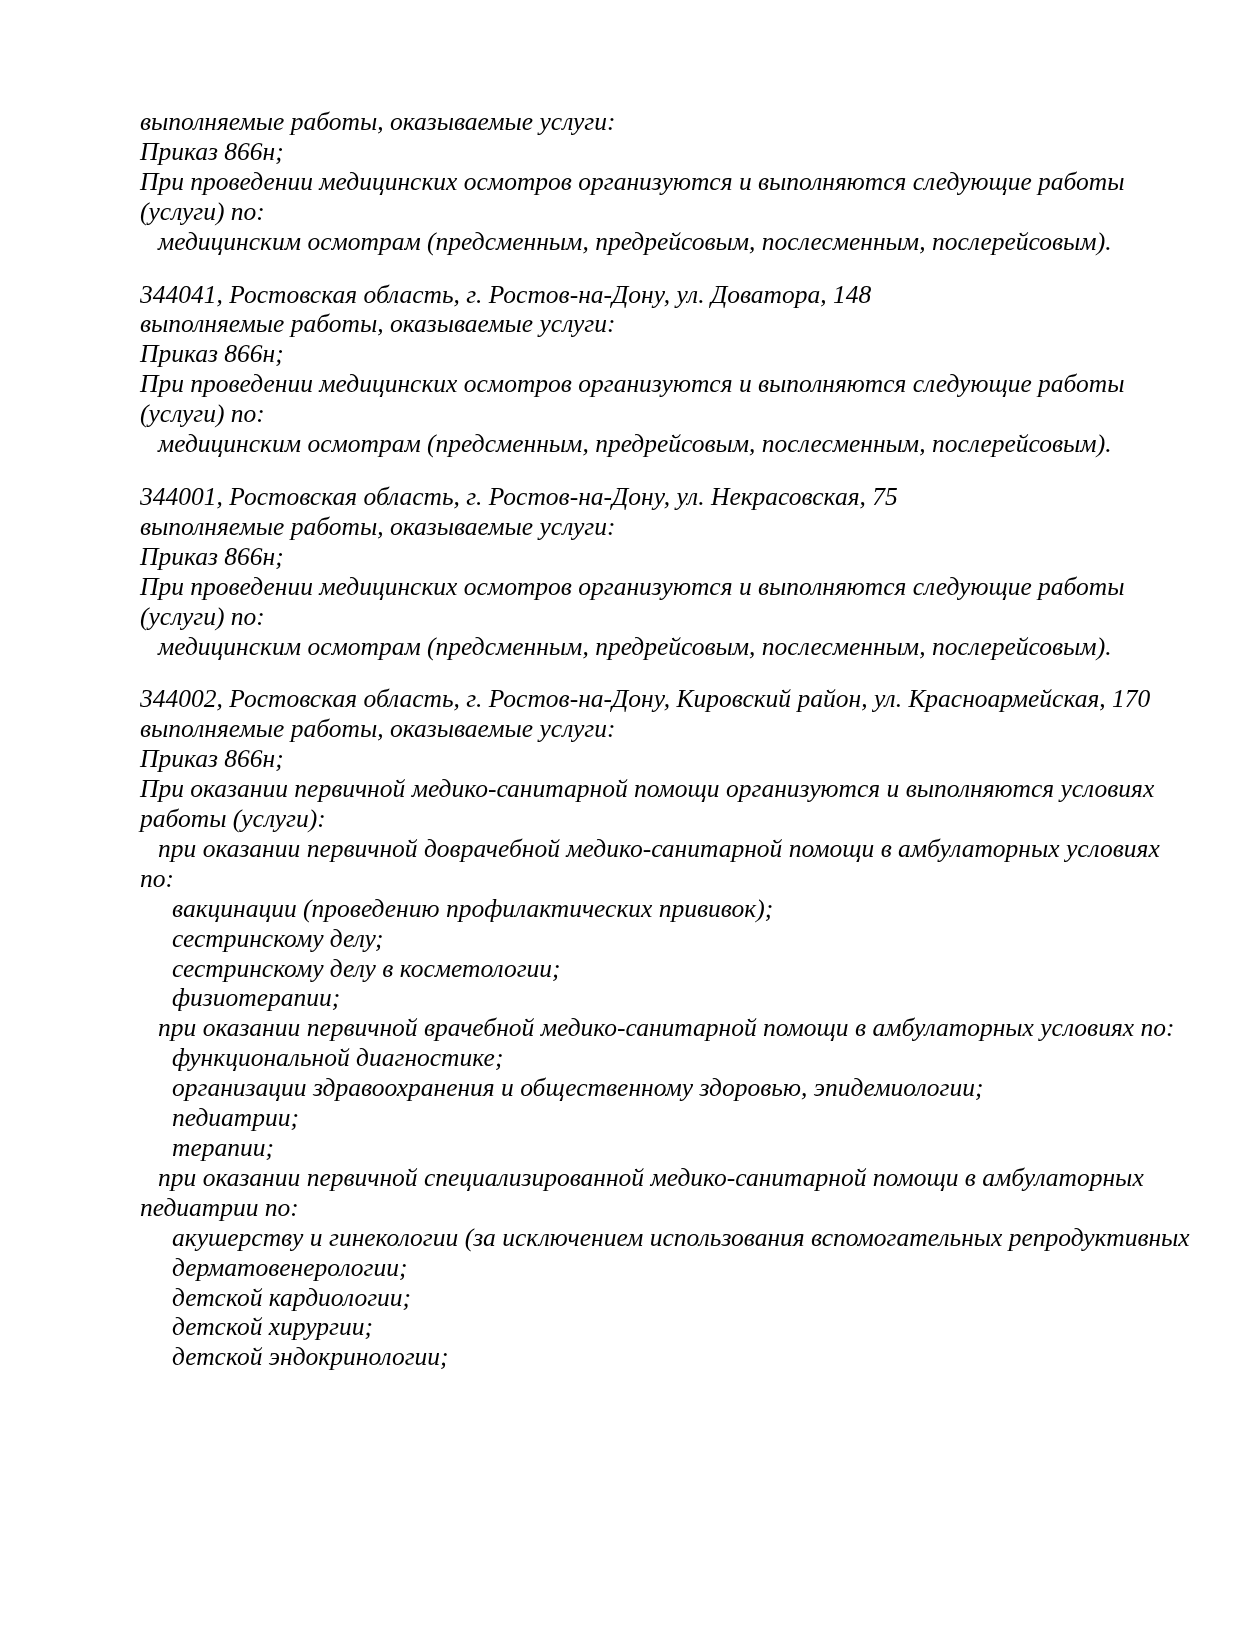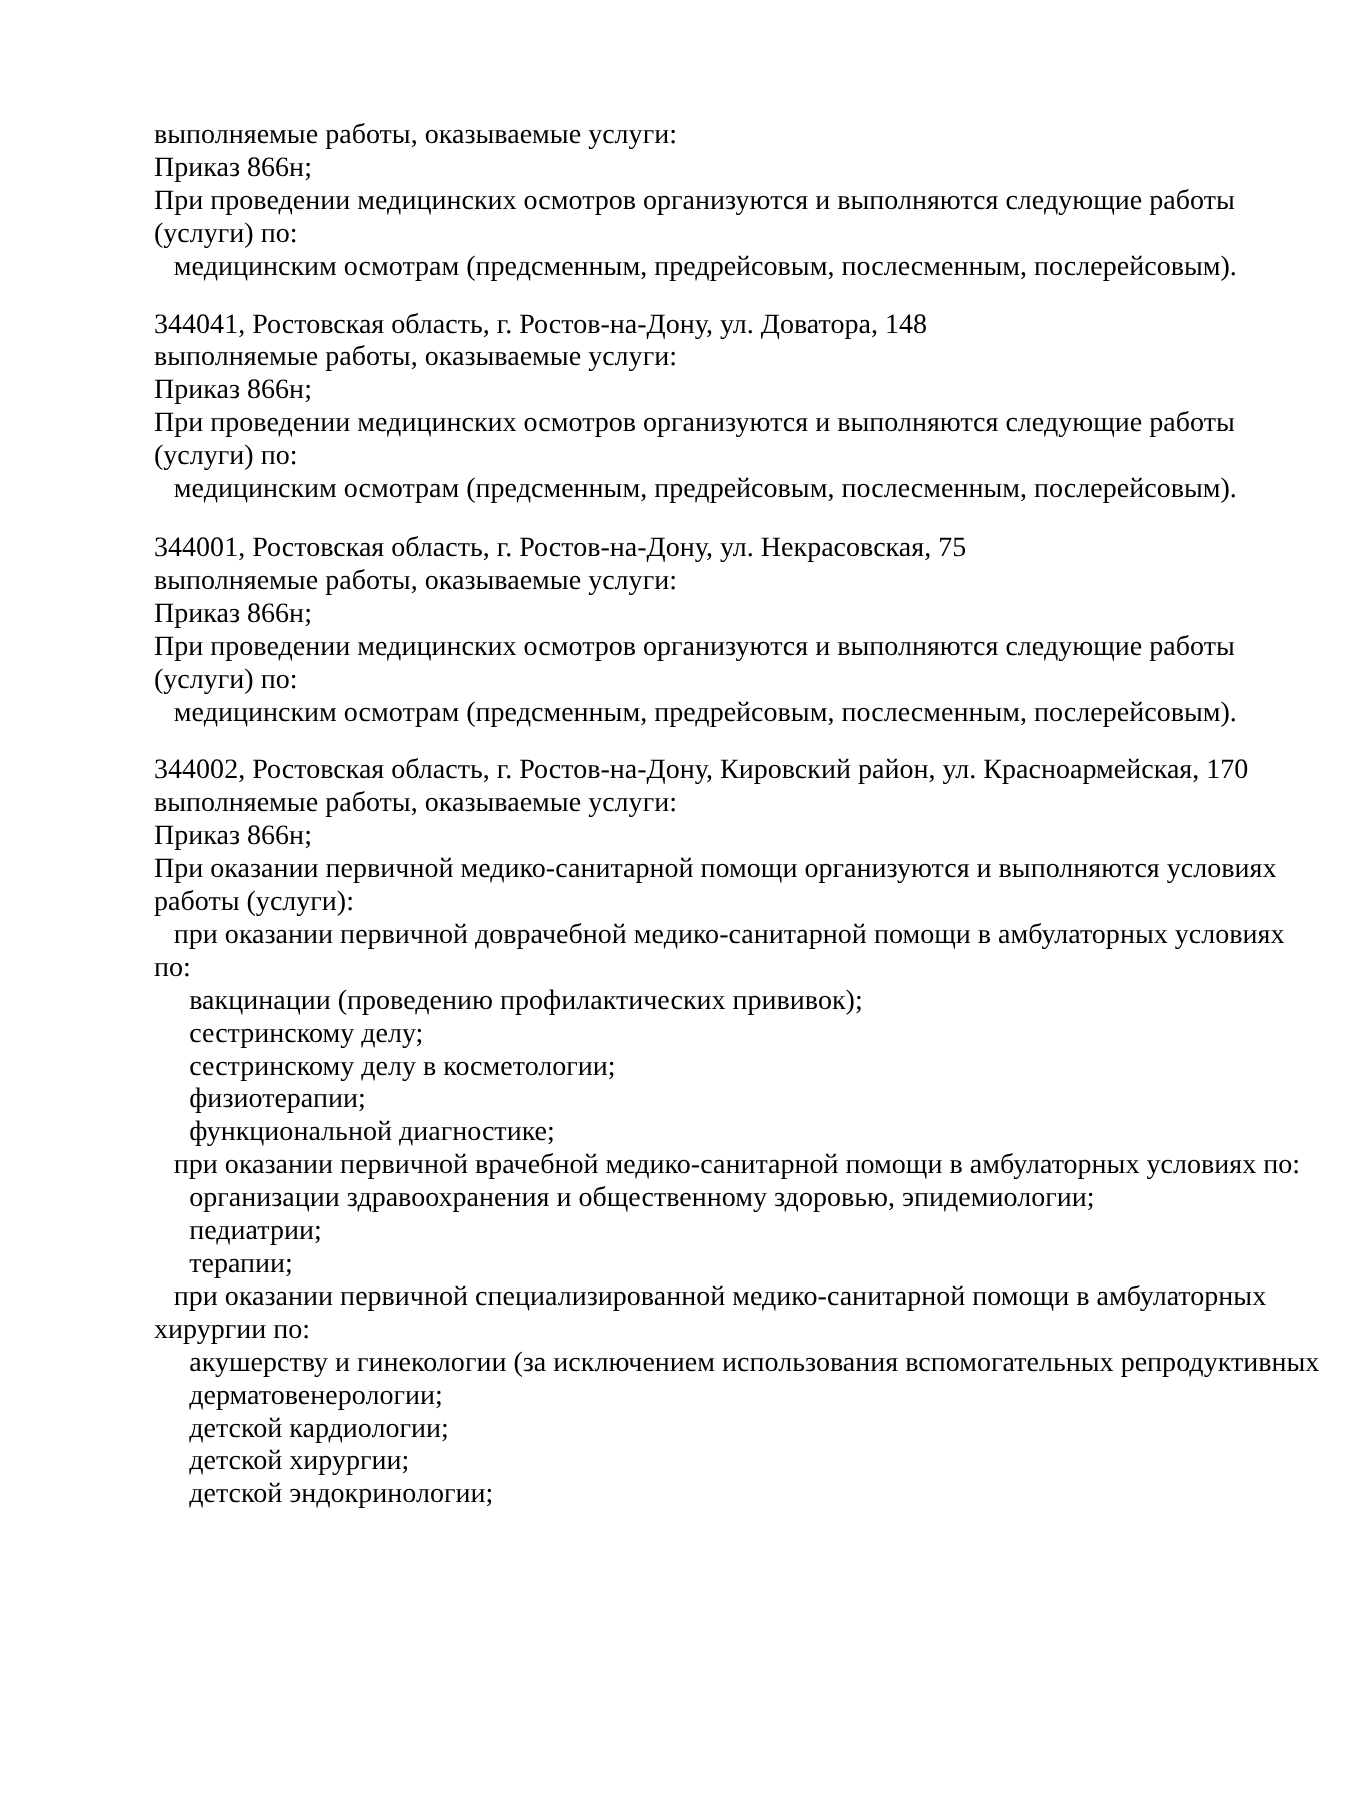--- a/index.html
+++ b/index.html
@@ -28,21 +28,21 @@
     color: #000000;
     font-family: "Liberation Serif", "DejaVu Serif", serif;
     font-size: 25.5px;
     line-height: 29.9px;
     white-space: nowrap;
     font-kerning: normal;
   }
   .section + .section {
     margin-top: 23px; 
   }
-  .line { padding-left: 0; }
+  .line { padding-left: 0; font-style: italic; }
   .line.ind1 { padding-left: 18px; }
   .line.ind2 { padding-left: 32px; }
 </style>
 </head>
 <body>
 
 <main class="page">
   <div class="doc" id="doc-body">
       <section class="section">
         <div class="line ind0">выполняемые работы, оказываемые услуги:</div>
@@ -72,27 +72,27 @@
         <div class="line ind0">выполняемые работы, оказываемые услуги:</div>
         <div class="line ind0">Приказ 866н;</div>
         <div class="line ind0">При оказании первичной медико-санитарной помощи организуются и выполняются условиях</div>
         <div class="line ind0">работы (услуги):</div>
         <div class="line ind1">при оказании первичной доврачебной медико-санитарной помощи в амбулаторных условиях</div>
         <div class="line ind0">по:</div>
         <div class="line ind2">вакцинации (проведению профилактических прививок);</div>
         <div class="line ind2">сестринскому делу;</div>
         <div class="line ind2">сестринскому делу в косметологии;</div>
         <div class="line ind2">физиотерапии;</div>
+        <div class="line ind1">при оказании первичной врачебной медико-санитарной помощи в амбулаторных условиях по:</div>
         <div class="line ind2">функциональной диагностике;</div>
-        <div class="line ind1">при оказании первичной врачебной медико-санитарной помощи в амбулаторных условиях по:</div>
         <div class="line ind2">организации здравоохранения и общественному здоровью, эпидемиологии;</div>
         <div class="line ind2">педиатрии;</div>
         <div class="line ind2">терапии;</div>
         <div class="line ind1">при оказании первичной специализированной медико-санитарной помощи в амбулаторных</div>
-        <div class="line ind0">хирургии по:</div>
+        <div class="line ind0">педиатрии по:</div>
         <div class="line ind2">акушерству и гинекологии (за исключением использования вспомогательных репродуктивных</div>
         <div class="line ind2">дерматовенерологии;</div>
         <div class="line ind2">детской кардиологии;</div>
         <div class="line ind2">детской хирургии;</div>
         <div class="line ind2">детской эндокринологии;</div>
       </section>
     </div>
 </main>
 
 </body></html>

